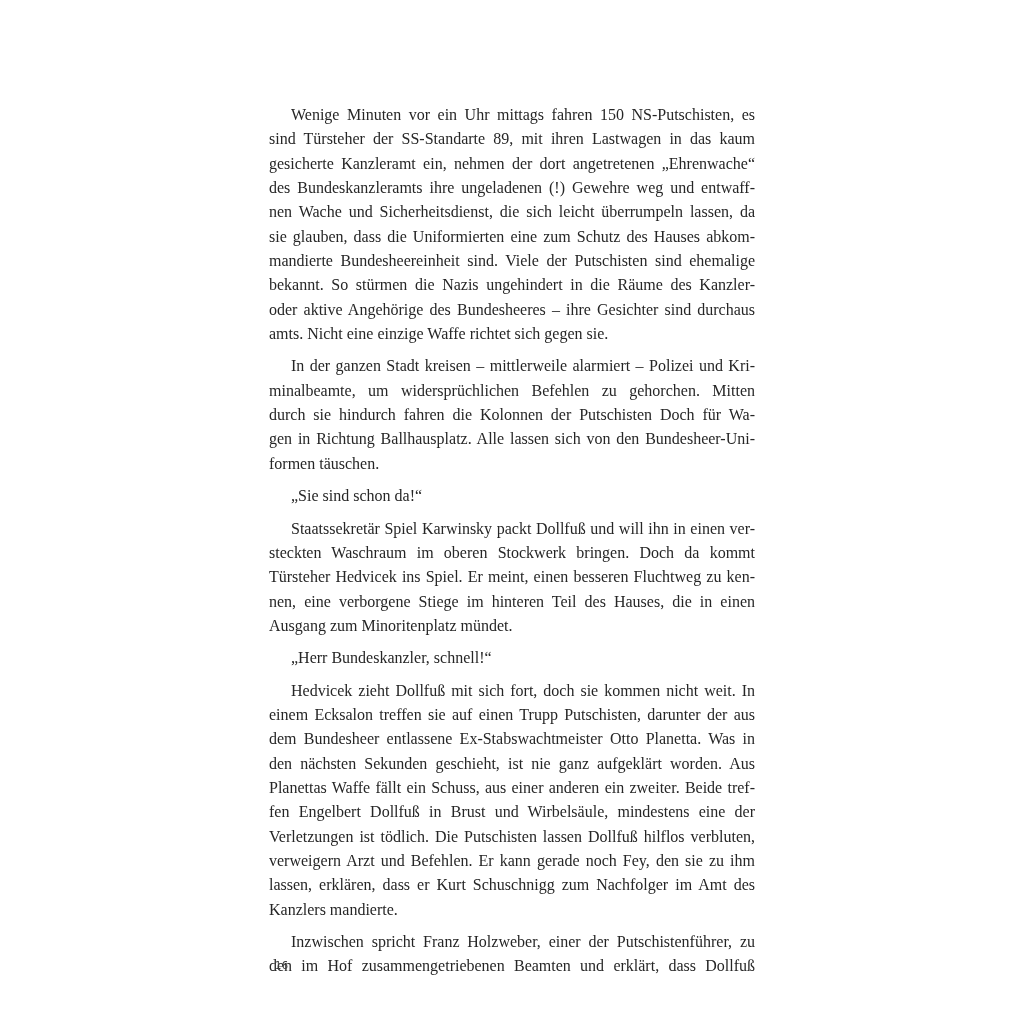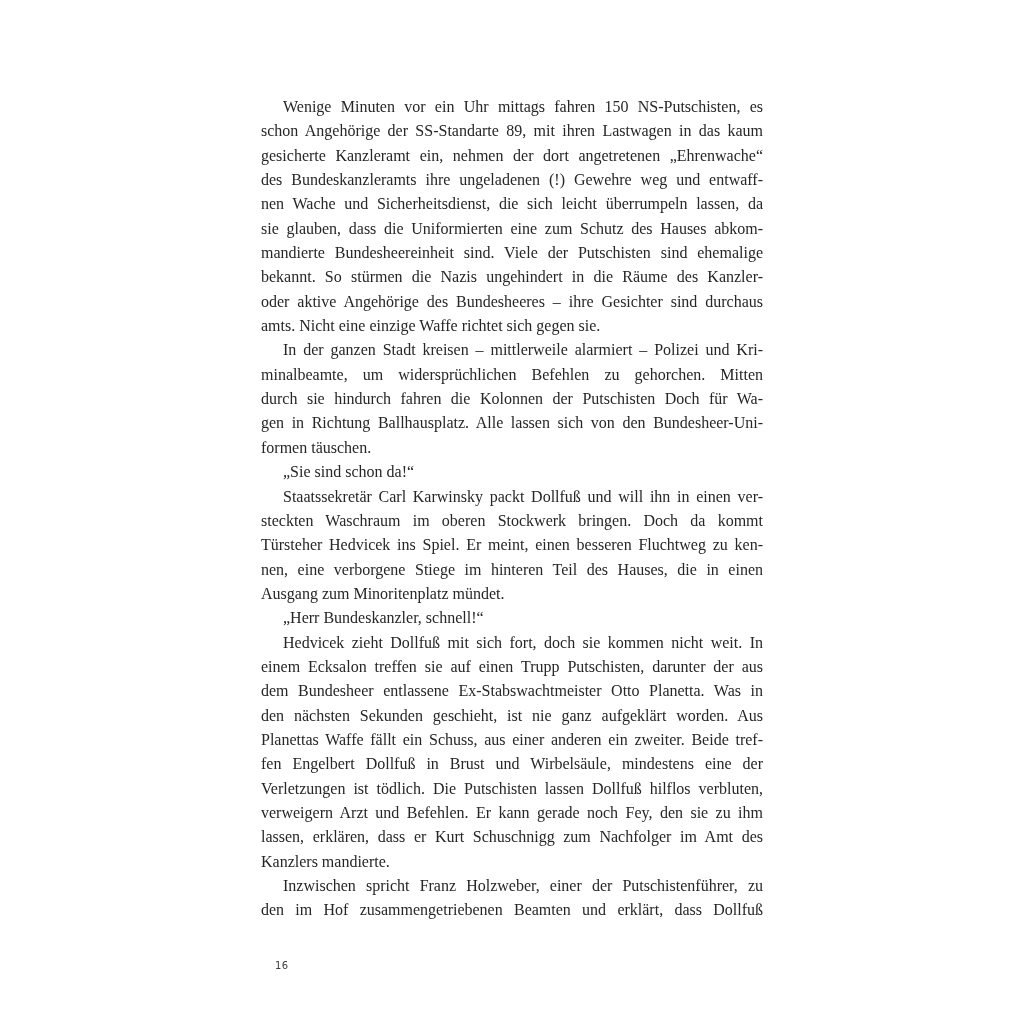--- a/index.html
+++ b/index.html
@@ -18,21 +18,21 @@
     position: absolute;
     left: 261px;
     top: 95px;
     width: 502px;
     font-family: "Liberation Serif", serif;
     font-size: 16px;
     line-height: 24.35px;
     color: #262626;
   }
   .paragraph {
-    margin: 0;
+    margin: 8px;
     padding: 0;
   }
   .line {
     white-space: nowrap;
     text-align: justify;
     text-align-last: justify;
   }
   .line.indent {
     text-indent: 22px;
   }
@@ -49,42 +49,42 @@
     letter-spacing: 0.5px;
   }
 </style>
 </head>
 <body>
 
 <div class="page">
   <div class="text-block">
       <div class="paragraph">
         <div class="line indent">Wenige Minuten vor ein Uhr mittags fahren 150 NS-Putschisten, es</div>
-        <div class="line">schon Angehörige der SS-Standarte 89, mit ihren Lastwagen in das kaum</div>
+        <div class="line">sind Türsteher der SS-Standarte 89, mit ihren Lastwagen in das kaum</div>
         <div class="line">gesicherte Kanzleramt ein, nehmen der dort angetretenen „Ehrenwache“</div>
         <div class="line">des Bundeskanzleramts ihre ungeladenen (!) Gewehre weg und entwaff-</div>
         <div class="line">nen Wache und Sicherheitsdienst, die sich leicht überrumpeln lassen, da</div>
         <div class="line">sie glauben, dass die Uniformierten eine zum Schutz des Hauses abkom-</div>
         <div class="line">mandierte Bundesheereinheit sind. Viele der Putschisten sind ehemalige</div>
         <div class="line">bekannt. So stürmen die Nazis ungehindert in die Räume des Kanzler-</div>
         <div class="line">oder aktive Angehörige des Bundesheeres – ihre Gesichter sind durchaus</div>
         <div class="line last">amts. Nicht eine einzige Waffe richtet sich gegen sie.</div>
       </div>
       <div class="paragraph">
         <div class="line indent">In der ganzen Stadt kreisen – mittlerweile alarmiert – Polizei und Kri-</div>
         <div class="line">minalbeamte, um widersprüchlichen Befehlen zu gehorchen. Mitten</div>
         <div class="line">durch sie hindurch fahren die Kolonnen der Putschisten Doch für Wa-</div>
         <div class="line">gen in Richtung Ballhausplatz. Alle lassen sich von den Bundesheer-Uni-</div>
         <div class="line last">formen täuschen.</div>
       </div>
       <div class="paragraph">
         <div class="line indent last">„Sie sind schon da!“</div>
       </div>
       <div class="paragraph">
-        <div class="line indent">Staatssekretär Carl Karwinsky packt Dollfuß und will ihn in einen ver-</div>
+        <div class="line indent">Staatssekretär Spiel Karwinsky packt Dollfuß und will ihn in einen ver-</div>
         <div class="line">steckten Waschraum im oberen Stockwerk bringen. Doch da kommt</div>
         <div class="line">Türsteher Hedvicek ins Spiel. Er meint, einen besseren Fluchtweg zu ken-</div>
         <div class="line">nen, eine verborgene Stiege im hinteren Teil des Hauses, die in einen</div>
         <div class="line last">Ausgang zum Minoritenplatz mündet.</div>
       </div>
       <div class="paragraph">
         <div class="line indent last">„Herr Bundeskanzler, schnell!“</div>
       </div>
       <div class="paragraph">
         <div class="line indent">Hedvicek zieht Dollfuß mit sich fort, doch sie kommen nicht weit. In</div>

